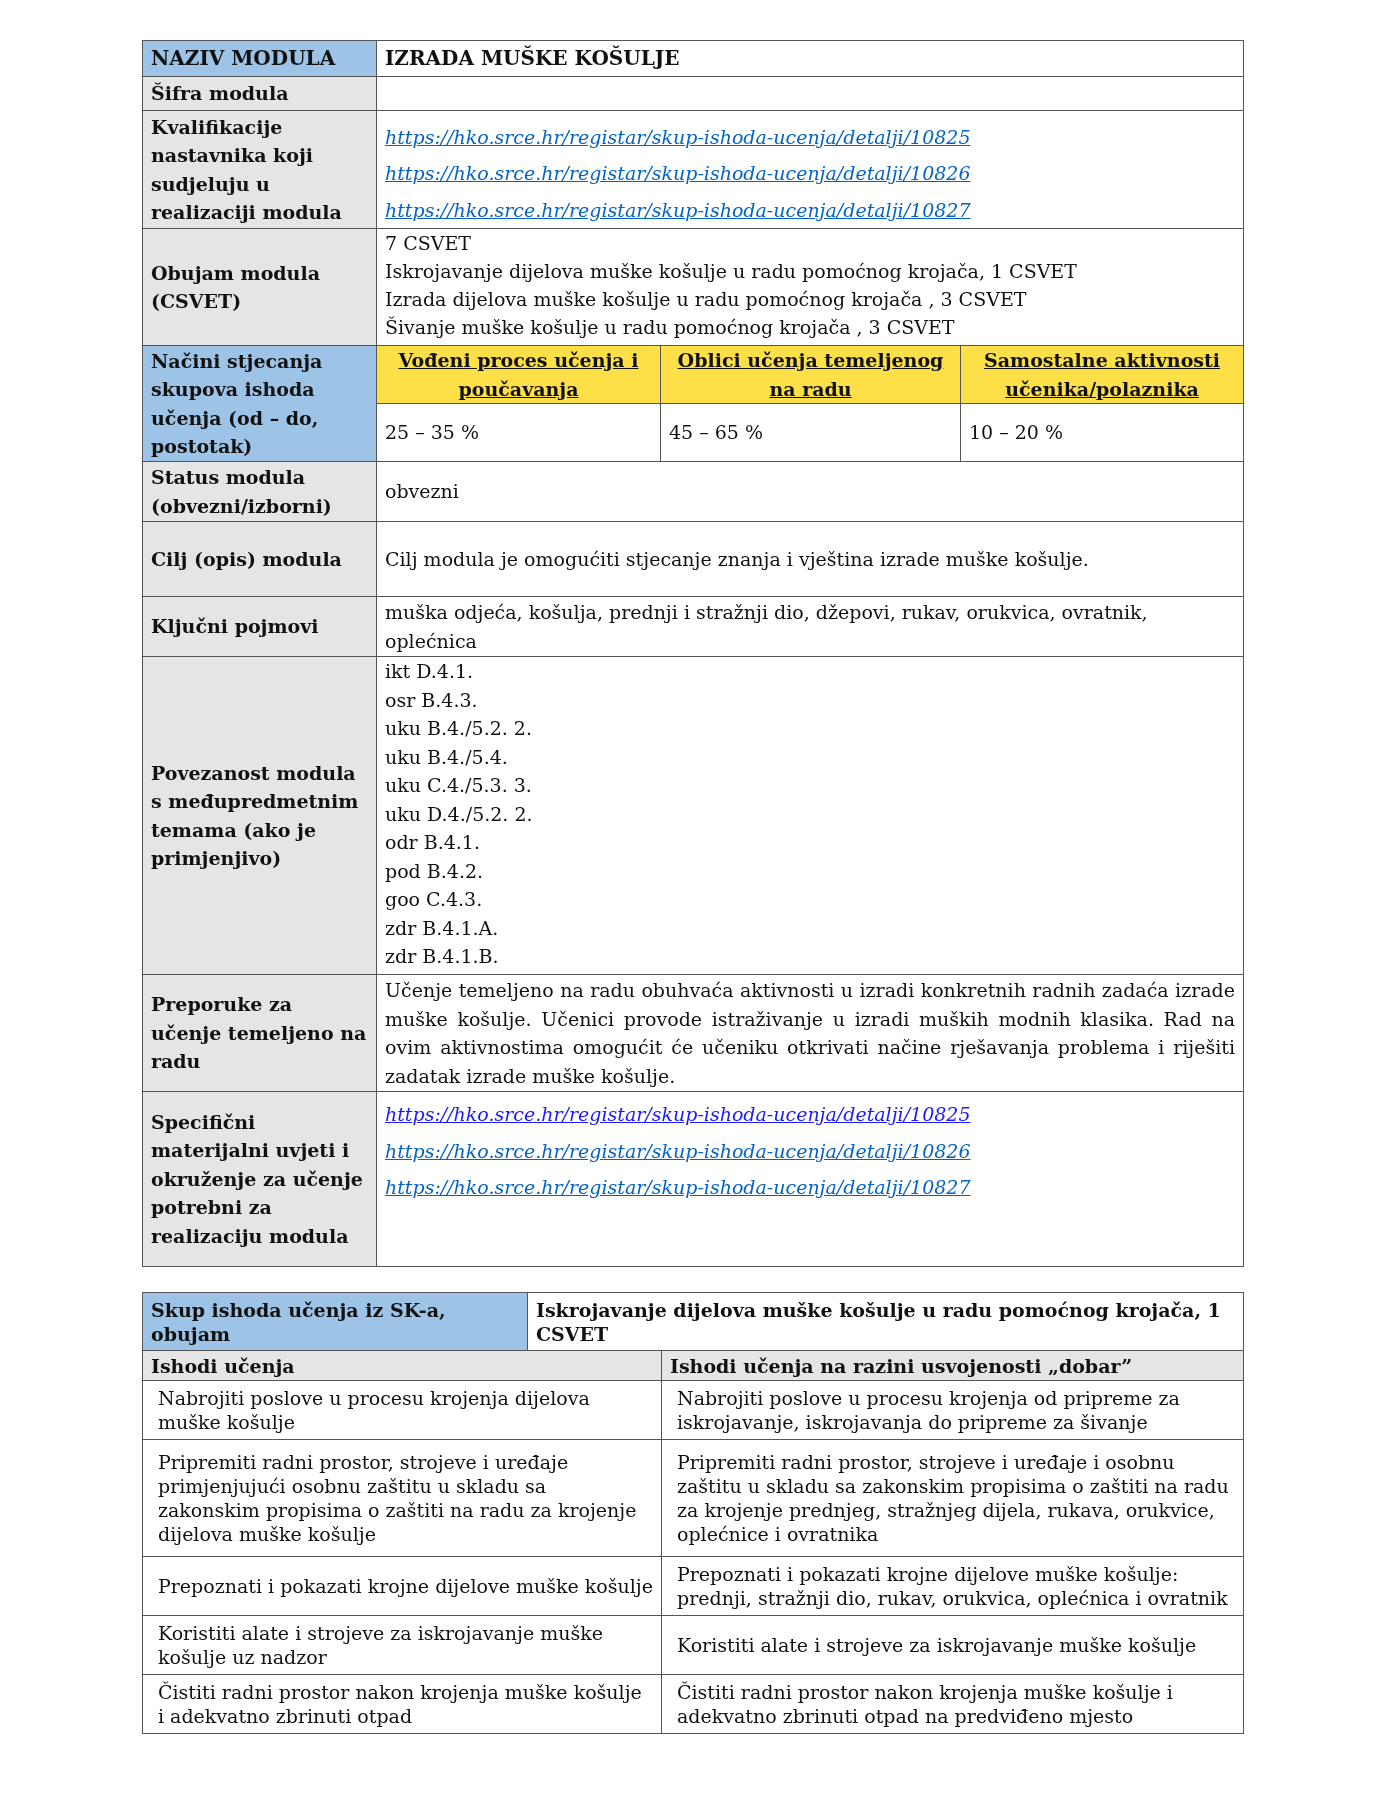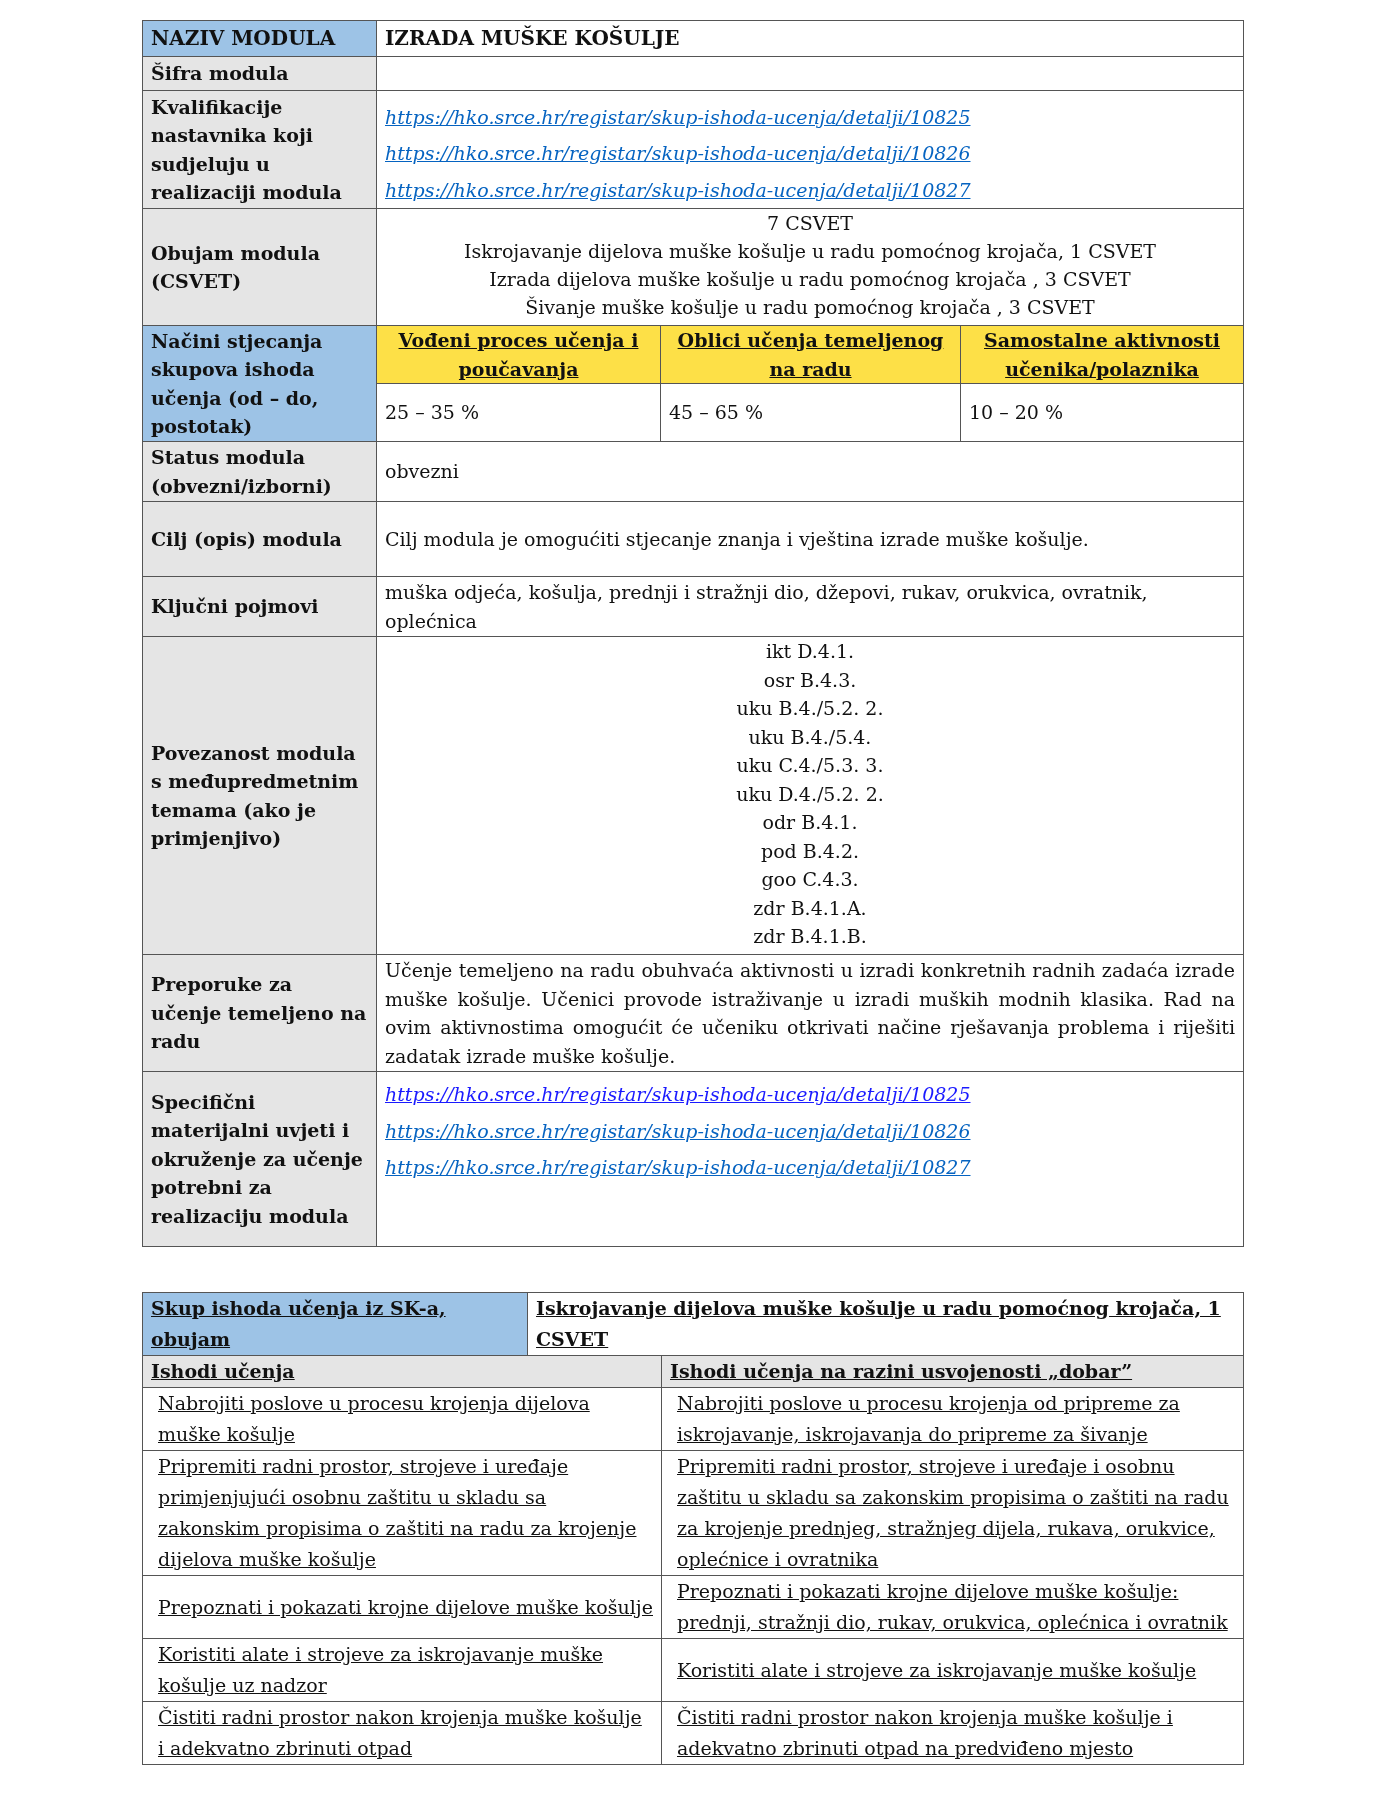--- a/index.html
+++ b/index.html
@@ -1,32 +1,32 @@
 <!DOCTYPE html>
 <html><head>
 <meta charset="utf-8">
 <style>
   html,body{margin:0;padding:0;background:#fff;}
   body{width:1386px;height:1797px;position:relative;overflow:hidden;
        font-family:"DejaVu Serif","Liberation Serif",serif;color:#111;}
   table{border-collapse:collapse;position:absolute;table-layout:fixed;}
   td{border:1.5px solid #555;vertical-align:middle;padding:0 8px;font-size:19px;line-height:28.5px;}
-  .t1{left:142px;top:20px;width:1101px;}
+  .t1{left:142px;top:40px;width:1101px;}
   .lab{background:#e5e5e5;font-weight:bold;}
   .lab-dark{background:#9dc3e6;font-weight:bold;}
   .sub{background:#fde047;font-weight:bold;text-align:center;text-decoration:underline;}
   .center{text-align:left;}
   .title{font-weight:bold;font-size:20px;}
   a.lnk{color:#0563c1;font-style:italic;text-decoration:underline;display:block;margin-top:8px;}
   a.lnk.dark{color:#1a1aff;}
-  .blk{display:block;text-align:center;}
+  .blk{display:block;}
   .top{vertical-align:top;}
   .just{text-align:justify;}
   .t2{left:142px;top:1292px;width:1101px;}
-  .t2 td{line-height:31px;text-decoration:underline;}
+  .t2 td{line-height:24px;}
   .t2 .body td{vertical-align:middle;padding-left:15px;}
 </style>
 </head>
 <body>
 
 <table class="t1">
   <colgroup>
       <col style="width:234px">
       <col style="width:284px">
       <col style="width:300px">

